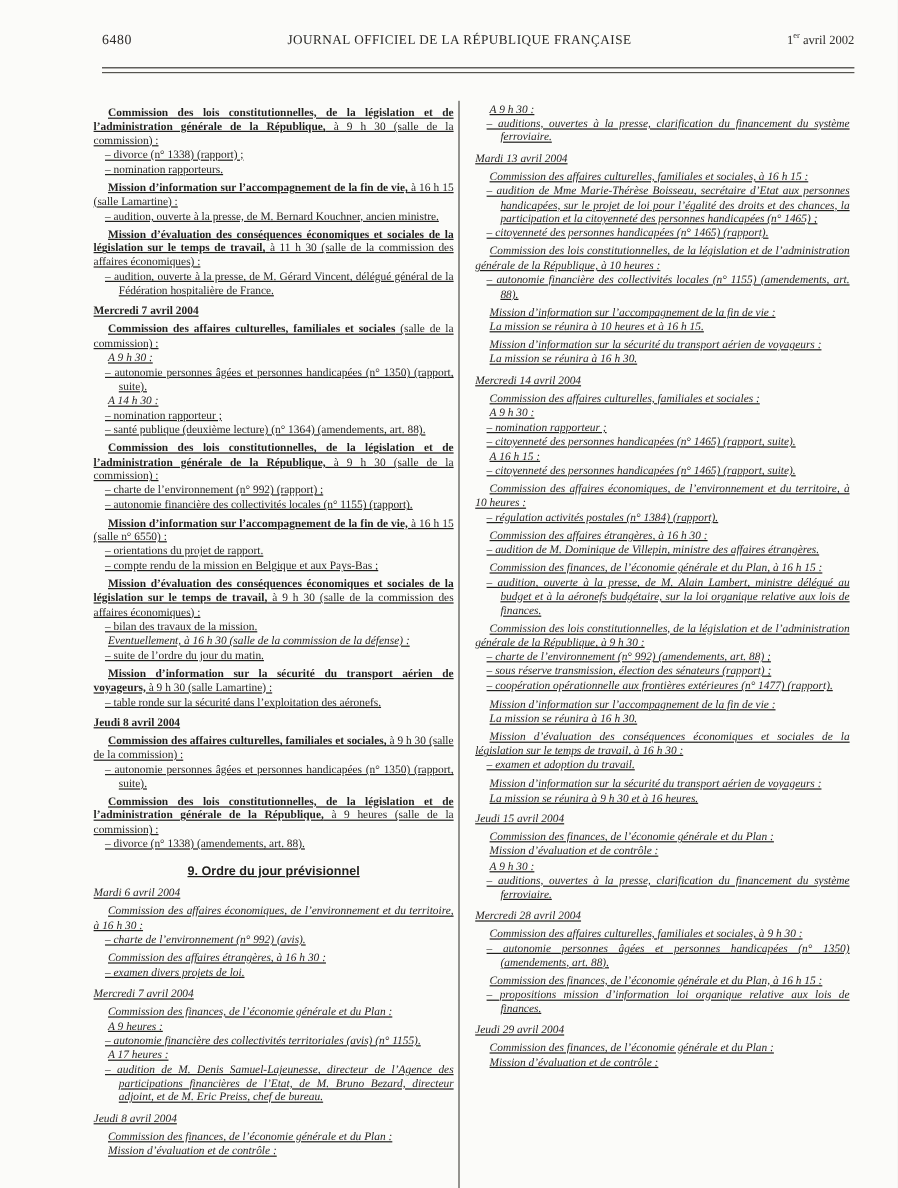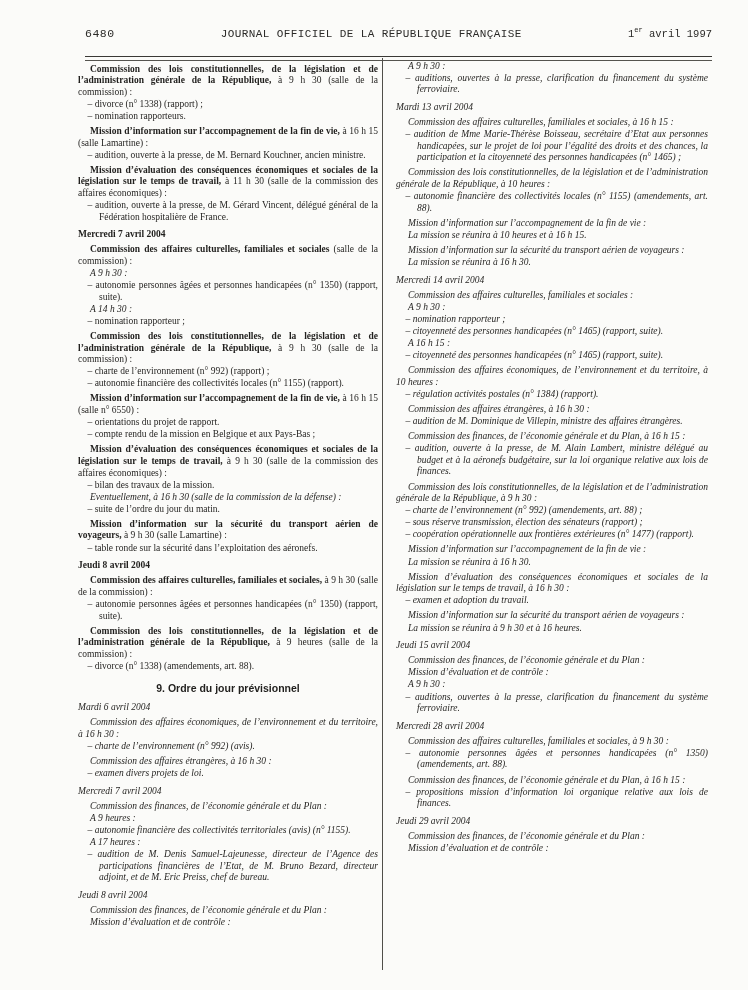--- a/index.html
+++ b/index.html
@@ -9,32 +9,32 @@
     font-family:"Liberation Serif", serif;
   }
   .page{
     position:relative;width:748px;height:990px;overflow:hidden;
     background:#fbfbf9;color:#201f1d;
   }
   
   .header{
     position:absolute;top:26px;left:85px;width:627px;
     display:flex;justify-content:center;align-items:baseline;
-    font-family:Liberation Mono, monospace;
+    font-family:Liberation Serif, serif;
   }
   .page-num{font-size:11.5px;letter-spacing:.5px;color:#2b2a28;}
   .journal-title{font-size:11px;letter-spacing:.4px;color:#2b2a28;text-align:center;flex:1;}
   .issue-date{font-size:10.5px;color:#2b2a28;white-space:nowrap;}
   .issue-date sup{font-size:7px;}
   .rule{
     position:absolute;top:56px;left:85px;width:627px;height:3px;
     border-top:1.5px solid #3a3936;border-bottom:1px solid #55544f;
   }
   
-  .content{position:absolute;top:60px;left:78px;width:630px;}
+  .content{position:absolute;top:86px;left:78px;width:630px;text-decoration:underline;}
   .cols{display:flex;}
   .col{font-size:9.5px;line-height:11.6px;text-align:justify;}
   .col-left{width:300px;margin-right:13px;}
   .col-right{width:312px;margin-left:5px;}
   .divider{
     position:absolute;left:304px;top:-2px;height:912px;width:1px;
     background:#504f4a;
   }
   
   p{margin:0;}
@@ -55,21 +55,21 @@
   }
 </style>
 </head>
 <body>
 
 <div class="page">
 
   <div class="header">
     <span class="page-num">6480</span>
     <span class="journal-title">JOURNAL OFFICIEL DE LA RÉPUBLIQUE FRANÇAISE</span>
-    <span class="issue-date"><span>1</span><sup>er</sup><span> avril 1997</span></span>
+    <span class="issue-date"><span>1</span><sup>er</sup><span> avril 2002</span></span>
   </div>
 
   <div class="rule"></div>
 
   <div class="content">
     <div class="divider"></div>
     <div class="cols">
       <div class="col col-left">
           <p class="lead-para"><b>Commission des lois constitutionnelles, de la législation et de l’administration générale de la République,</b> à 9 h 30 (salle de la commission) :</p>
           <p class="item dash">– divorce (n° 1338) (rapport) ;</p>
@@ -77,20 +77,21 @@
           <p class="lead-para"><b>Mission d’information sur l’accompagnement de la fin de vie,</b> à 16 h 15 (salle Lamartine) :</p>
           <p class="item dash">– audition, ouverte à la presse, de M. Bernard Kouchner, ancien ministre.</p>
           <p class="lead-para"><b>Mission d’évaluation des conséquences économiques et sociales de la législation sur le temps de travail,</b> à 11 h 30 (salle de la commission des affaires économiques) :</p>
           <p class="item dash">– audition, ouverte à la presse, de M. Gérard Vincent, délégué général de la Fédération hospitalière de France.</p>
           <p class="date-h bold">Mercredi 7 avril 2004</p>
           <p class="lead-para"><b>Commission des affaires culturelles, familiales et sociales</b> (salle de la commission) :</p>
           <p class="item time it">A 9 h 30 :</p>
           <p class="item dash">– autonomie personnes âgées et personnes handicapées (n° 1350) (rapport, suite).</p>
           <p class="item time it">A 14 h 30 :</p>
           <p class="item dash">– nomination rapporteur ;</p>
+          <p class="item dash">– santé publique (deuxième lecture) (n° 1364) (amendements, art. 88).</p>
           <p class="lead-para"><b>Commission des lois constitutionnelles, de la législation et de l’administration générale de la République,</b> à 9 h 30 (salle de la commission) :</p>
           <p class="item dash">– charte de l’environnement (n° 992) (rapport) ;</p>
           <p class="item dash">– autonomie financière des collectivités locales (n° 1155) (rapport).</p>
           <p class="lead-para"><b>Mission d’information sur l’accompagnement de la fin de vie,</b> à 16 h 15 (salle n° 6550) :</p>
           <p class="item dash">– orientations du projet de rapport.</p>
           <p class="item dash">– compte rendu de la mission en Belgique et aux Pays-Bas ;</p>
           <p class="lead-para"><b>Mission d’évaluation des conséquences économiques et sociales de la législation sur le temps de travail,</b> à 9 h 30 (salle de la commission des affaires économiques) :</p>
           <p class="item dash">– bilan des travaux de la mission.</p>
           <p class="item time it">Eventuellement, à 16 h 30 (salle de la commission de la défense) :</p>
           <p class="item dash">– suite de l’ordre du jour du matin.</p>
@@ -116,20 +117,21 @@
           <p class="date-h it">Jeudi 8 avril 2004</p>
           <p class="lead-para it">Commission des finances, de l’économie générale et du Plan :</p>
           <p class="item plain it">Mission d’évaluation et de contrôle :</p>
         </div>
       <div class="col col-right">
           <p class="item time it">A 9 h 30 :</p>
           <p class="item dash it">– auditions, ouvertes à la presse, clarification du financement du système ferroviaire.</p>
           <p class="date-h it">Mardi 13 avril 2004</p>
           <p class="lead-para it">Commission des affaires culturelles, familiales et sociales, à 16 h 15 :</p>
           <p class="item dash it">– audition de Mme Marie-Thérèse Boisseau, secrétaire d’Etat aux personnes handicapées, sur le projet de loi pour l’égalité des droits et des chances, la participation et la citoyenneté des personnes handicapées (n° 1465) ;</p>
+          <p class="item dash it">– citoyenneté des personnes handicapées (n° 1465) (rapport).</p>
           <p class="lead-para it">Commission des lois constitutionnelles, de la législation et de l’administration générale de la République, à 10 heures :</p>
           <p class="item dash it">– autonomie financière des collectivités locales (n° 1155) (amendements, art. 88).</p>
           <p class="lead-para it">Mission d’information sur l’accompagnement de la fin de vie :</p>
           <p class="item plain it">La mission se réunira à 10 heures et à 16 h 15.</p>
           <p class="lead-para it">Mission d’information sur la sécurité du transport aérien de voyageurs :</p>
           <p class="item plain it">La mission se réunira à 16 h 30.</p>
           <p class="date-h it">Mercredi 14 avril 2004</p>
           <p class="lead-para it">Commission des affaires culturelles, familiales et sociales :</p>
           <p class="item time it">A 9 h 30 :</p>
           <p class="item dash it">– nomination rapporteur ;</p>

